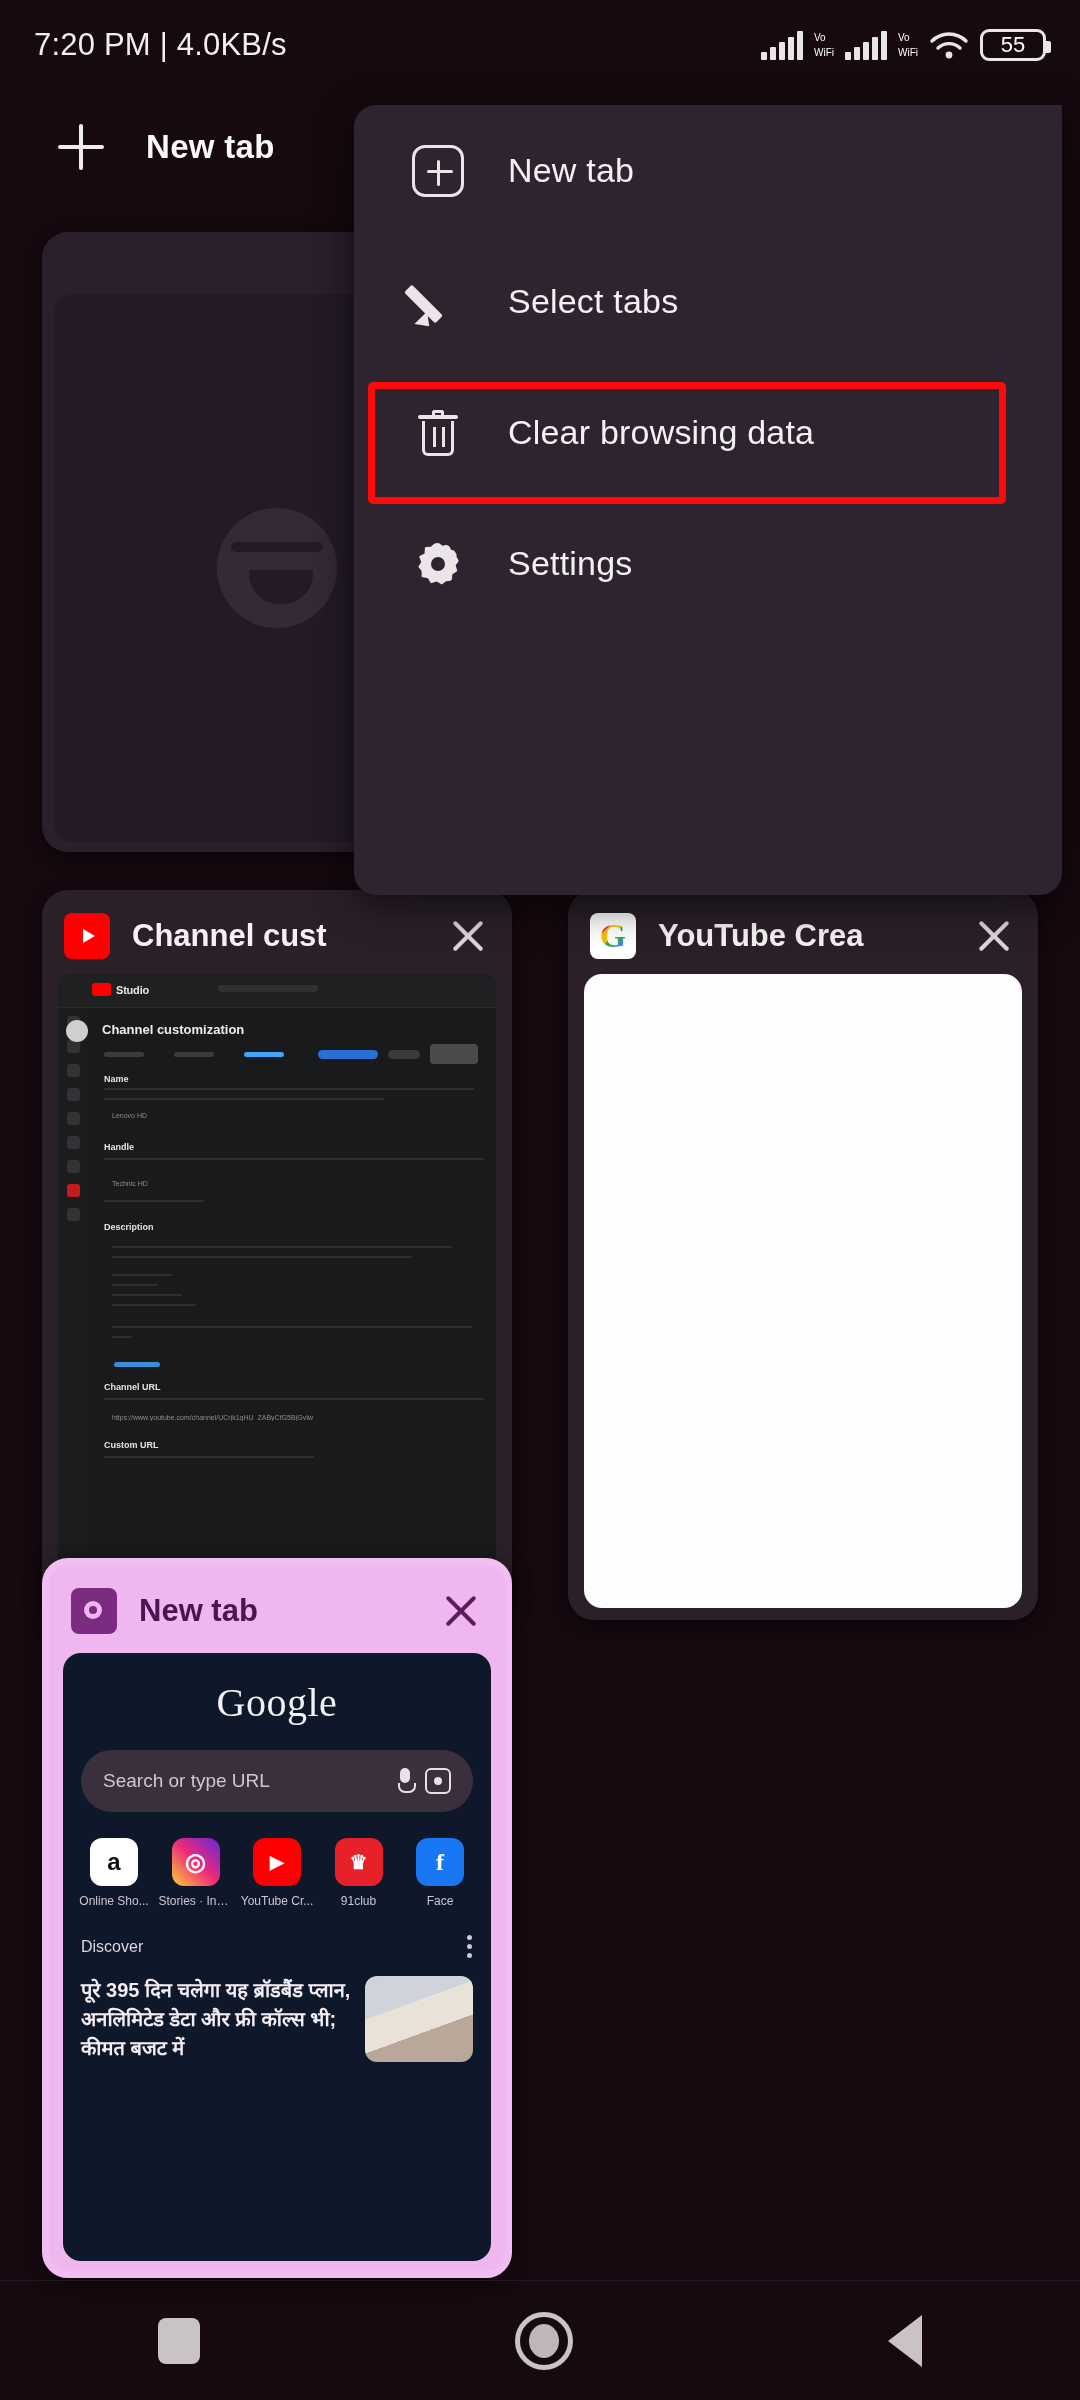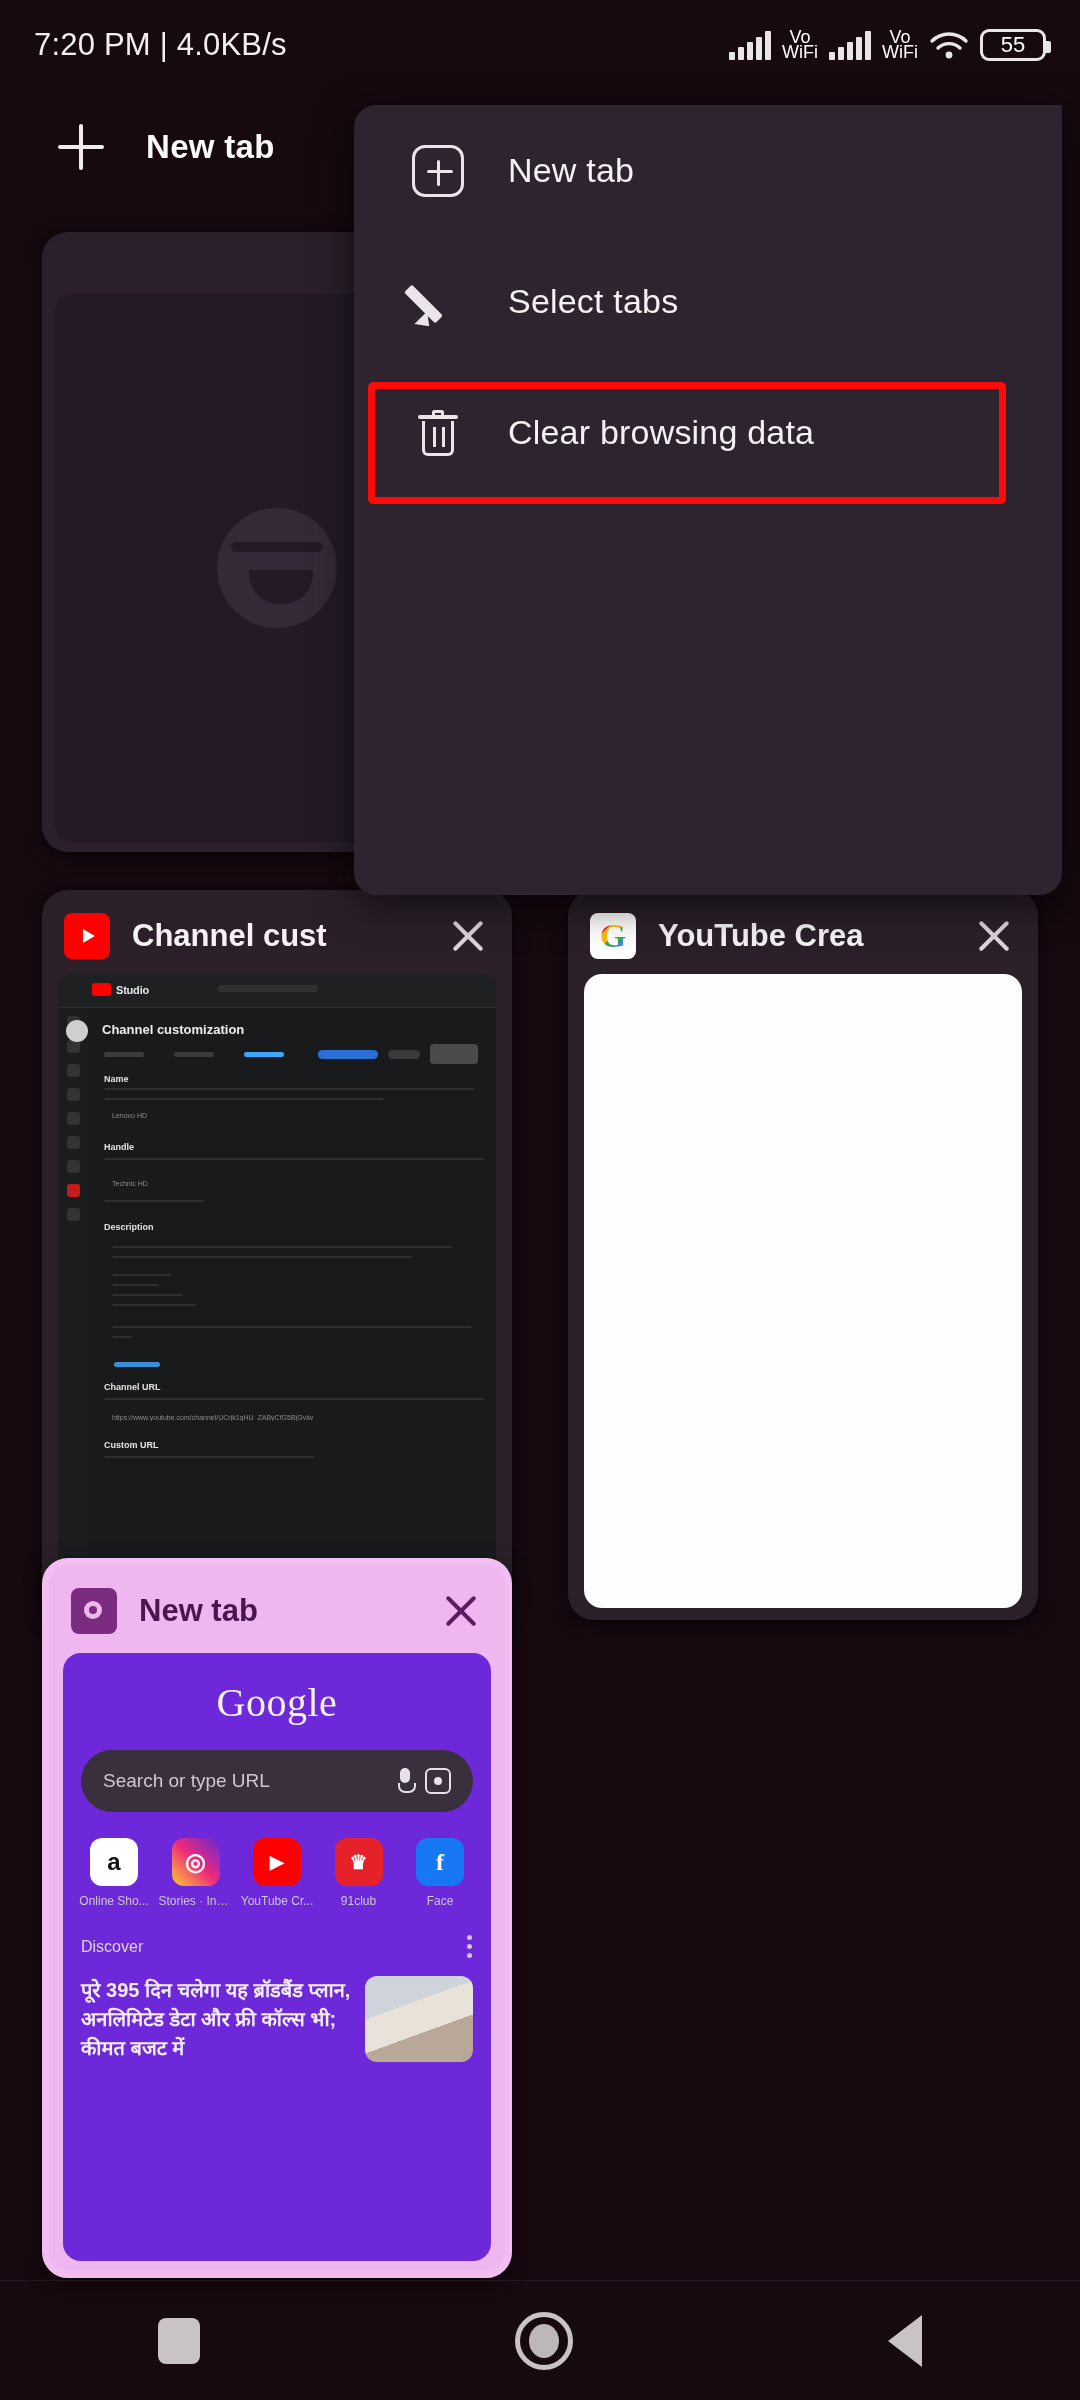--- a/index.html
+++ b/index.html
@@ -17,21 +17,21 @@
     display:flex; align-items:center; justify-content:space-between;
     padding:0 34px; color:#fff;
   }
   #status-left{ font-size:31px; letter-spacing:.2px; color:#f3eff1; font-weight:400; }
   #status-right{ display:flex; align-items:center; gap:11px; }
   .sig{ display:flex; align-items:flex-end; gap:3px; height:30px;}
   .sig i{ display:block; width:6px; background:#e9e4e6; border-radius:1px;}
   .sig i:nth-child(1){height:8px;} .sig i:nth-child(2){height:13px;}
   .sig i:nth-child(3){height:18px;} .sig i:nth-child(4){height:23px;}
   .sig i:nth-child(5){height:29px;}
-  .volte{ font-size:18px; line-height:15px; color:#fff; text-align:center; font-weight:500;}
+  .volte{ font-size:10px; line-height:15px; color:#fff; text-align:left; font-weight:500;}
   .wifi{ width:40px; height:30px; position:relative;}
   .battery{
     width:66px;height:32px;border:3px solid #eae6e8;border-radius:9px;
     display:flex;align-items:center;justify-content:center;position:relative;
   }
   .battery:after{content:"";position:absolute;right:-8px;top:9px;width:5px;height:12px;background:#eae6e8;border-radius:0 2px 2px 0;}
   .battery span{font-size:22px;color:#fff;font-weight:500;}
 
   
   #toolbar{ position:absolute; left:0; top:92px; width:1080px; height:110px; display:flex; align-items:center; }
@@ -102,21 +102,21 @@
     background:linear-gradient(135deg,#ea4335 0 28%,#fbbc05 28% 50%,#34a853 50% 72%,#4285f4 72% 100%);
     -webkit-background-clip:text;background-clip:text;color:transparent;}
 
   
   #card3{ left:42px; top:1358px; width:470px; height:720px; background:#f0b6ef;
           border:7px solid #f2bdf1; }
   #card3 .head{ height:92px; }
   #card3 .head .title{ color:#4a1550; font-weight:700; }
   #card3 .head .closex{ color:#5b1b5f; }
   #card3 .body{ position:absolute; left:14px; top:88px; right:14px; bottom:10px;
-                background:#6d28d9; border-radius:18px; overflow:hidden;}
+                background:#0f172a; border-radius:18px; overflow:hidden;}
   .chrome-favicon{width:44px;height:44px;border-radius:50%;background:#7b2b80;position:relative;}
   .chrome-favicon:before{content:"";position:absolute;left:13px;top:13px;width:18px;height:18px;border-radius:50%;background:#f0b6ef;}
   .chrome-favicon:after{content:"";position:absolute;left:18px;top:18px;width:8px;height:8px;border-radius:50%;background:#7b2b80;}
 
   .ntp-google{ text-align:center; margin-top:26px; font-family:"Liberation Serif",serif;
                font-size:40px; color:#f2f2f2; letter-spacing:.5px; font-weight:400;}
   .ntp-search{ margin:24px 18px 0; height:62px; border-radius:34px; background:#3a2f3d;
                display:flex; align-items:center; padding:4px 22px; gap:12px;}
   .ntp-search .ph{flex:1;font-size:19px;color:#cfc7d1;}
   .mic{width:16px;height:26px;position:relative;}
@@ -382,20 +382,27 @@
       <span class="mlabel">Select tabs</span>
     </div>
     <div class="mi">
       <span class="micon ic-trash">
         <span class="hdl"></span>
           <span class="lid"></span>
           <span class="bin"></span>
       </span>
       <span class="mlabel">Clear browsing data</span>
     </div>
+    <div class="mi">
+      <span class="micon ic-gear">
+          <span class="core"></span>
+          <span class="hole"></span>
+        </span>
+      <span class="mlabel">Settings</span>
+    </div>
   </div>
 
   <div id="highlight"></div>
 
   <div id="navbar">
     <span class="nav-recent"></span>
     <span class="nav-home">
         <i></i>
       </span>
     <span class="nav-back"></span>

